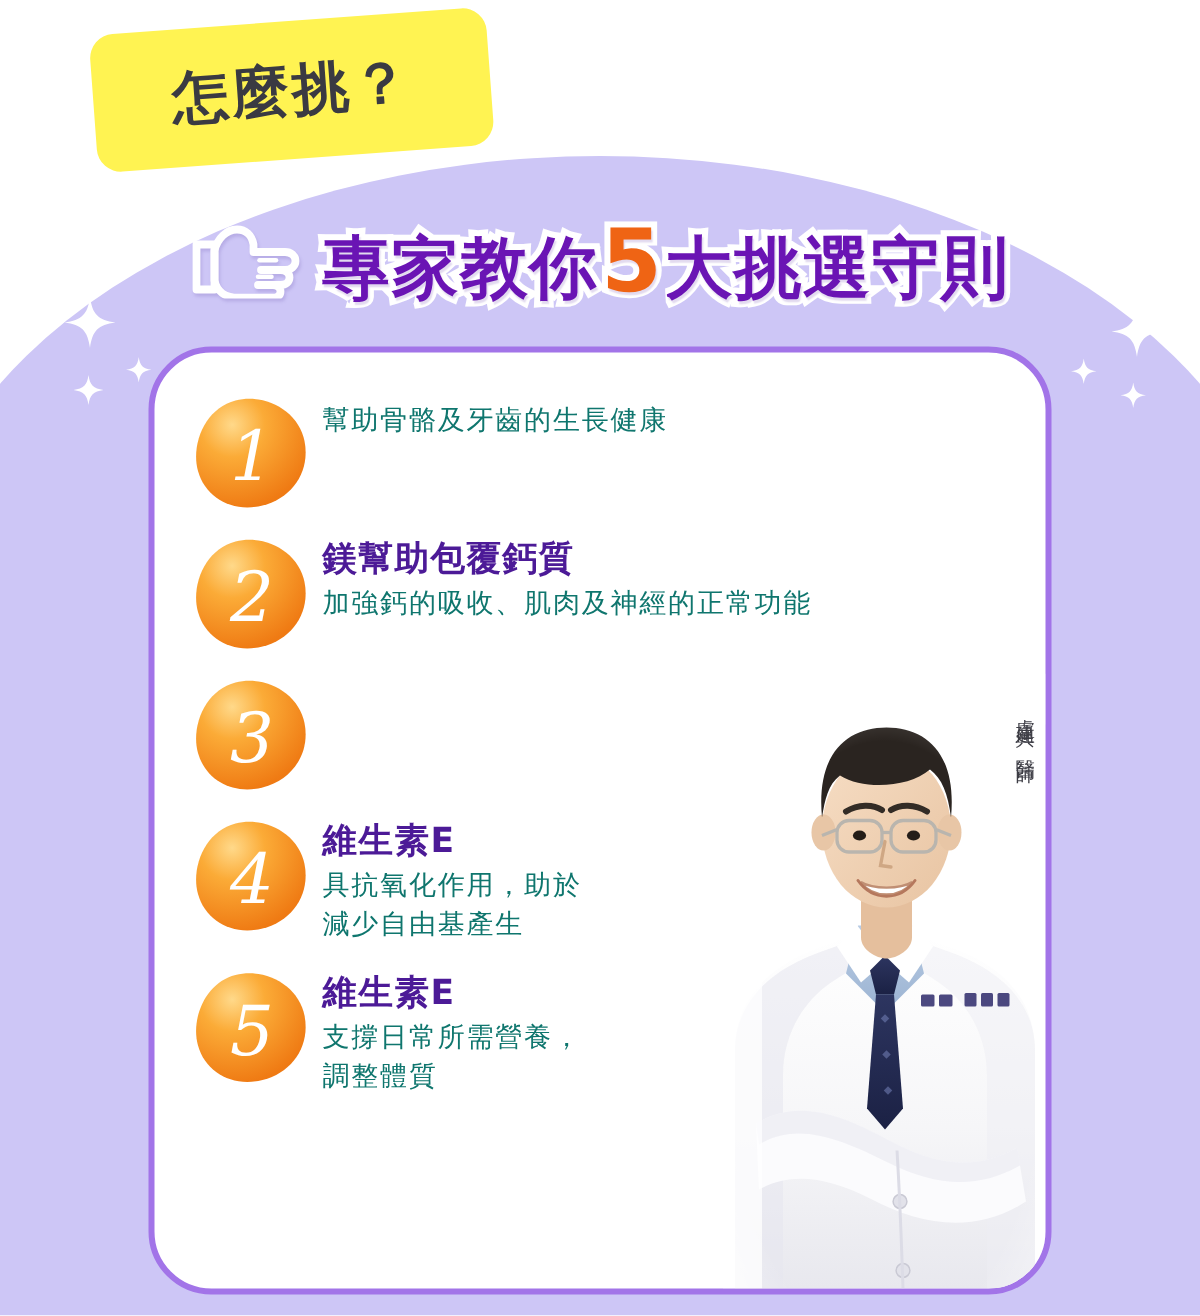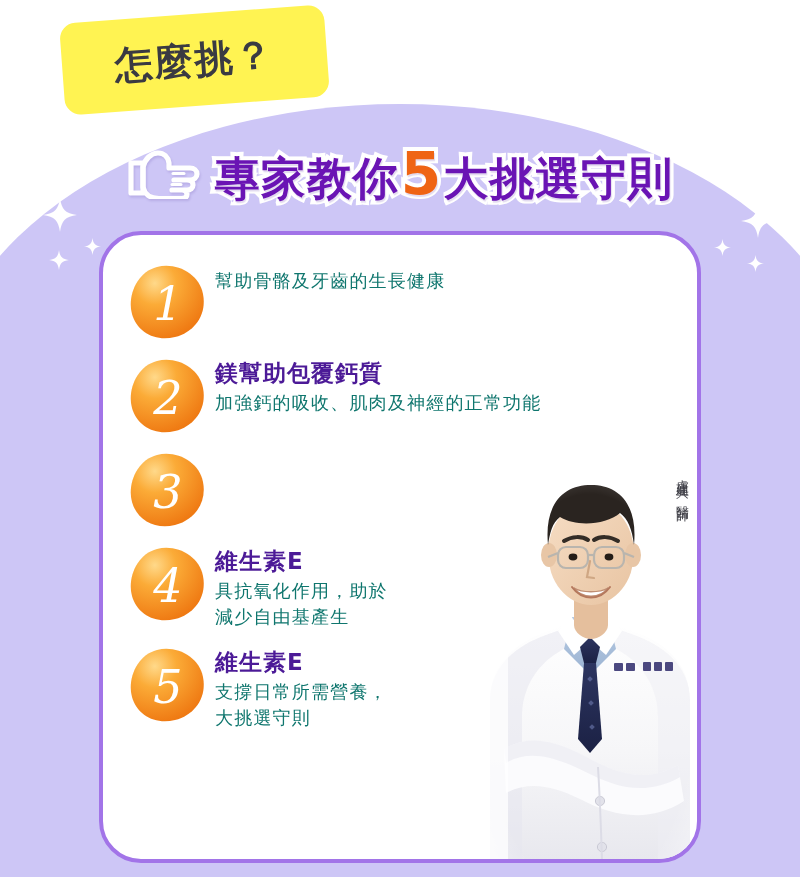--- a/index.html
+++ b/index.html
@@ -429,20 +429,20 @@
       <div class="rule-item">
         <span class="badge">
           <svg viewBox="0 0 80 76" width="80" height="76">
             <path d="M30 3 C50 -2 72 10 76 30 C80 50 68 68 48 73 C28 78 10 68 5 50 C0 32 10 8 30 3 Z" fill="url(#bg1)"></path>
             <text x="41" y="56" font-family="DejaVu Serif, Liberation Serif, serif" font-size="46" font-style="italic" fill="#ffffff" text-anchor="middle">5</text>
           </svg>
         </span>
         <div class="rule-body">
           <div class="rule-title">維生素E</div>
           <div class="rule-desc">支撐日常所需營養，
-大挑選守則</div>
+調整體質</div>
         </div>
       </div>
 
     </div>
   </div>
 
 </div>
 
 </body></html>

